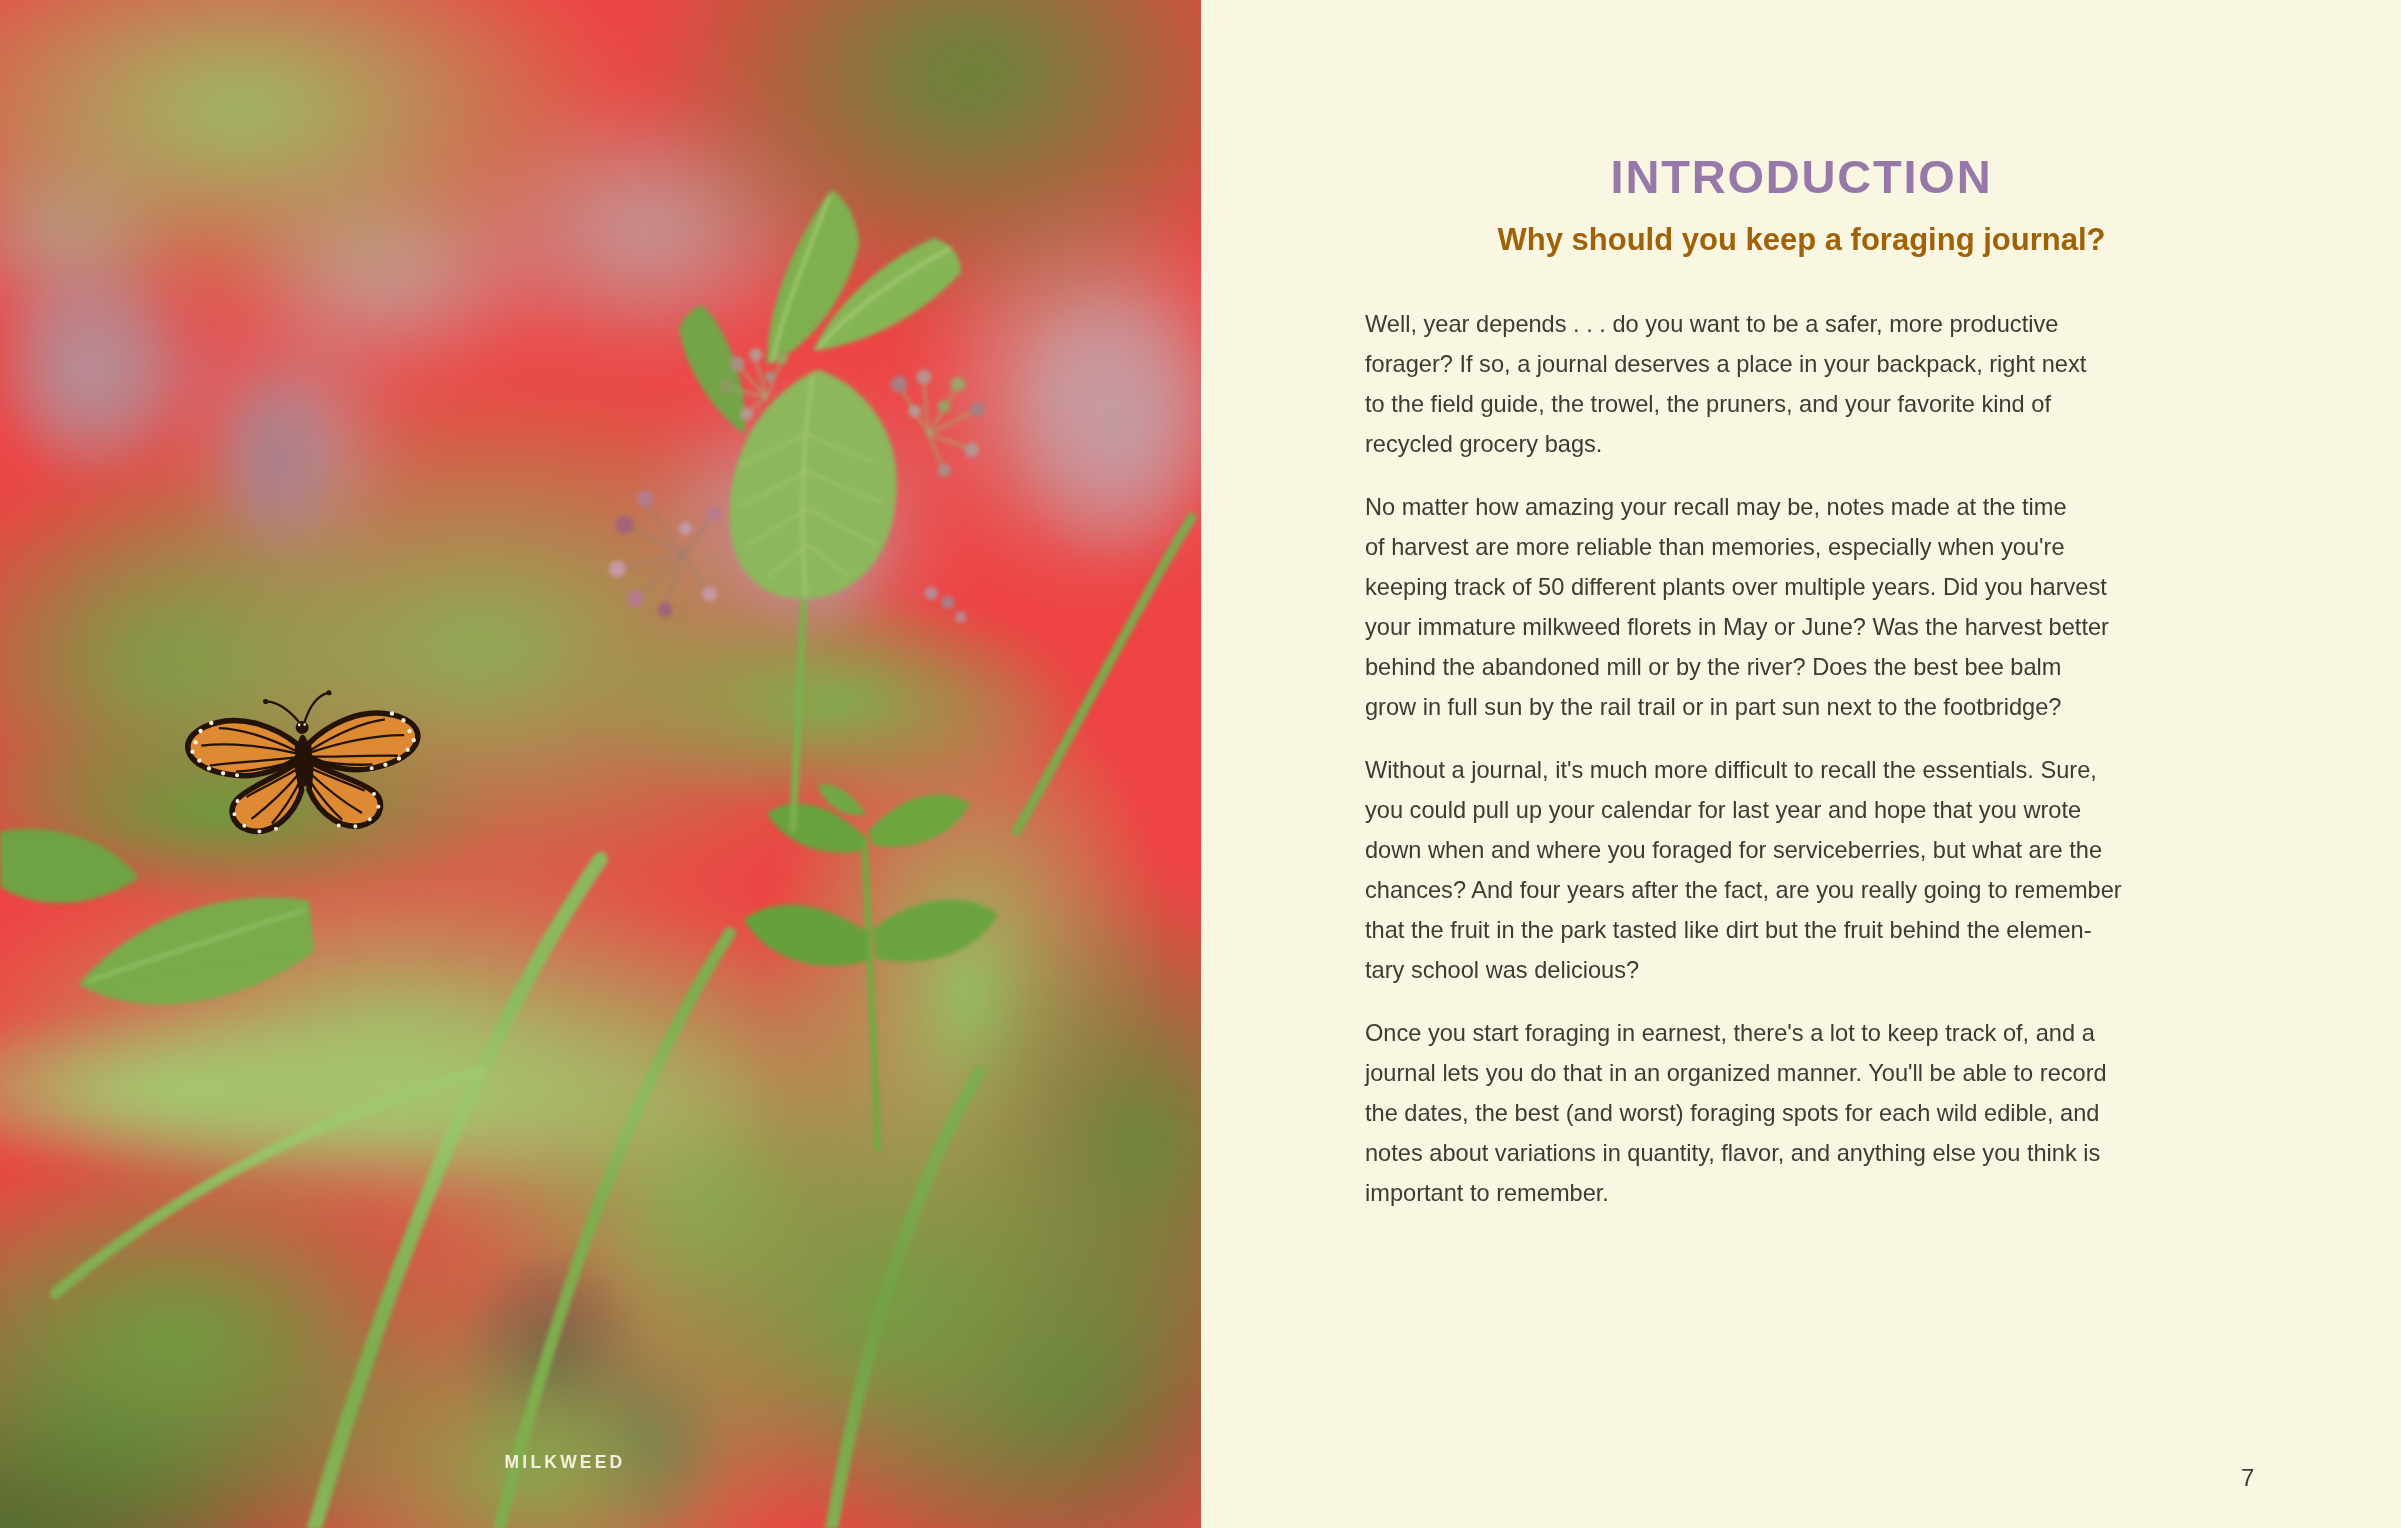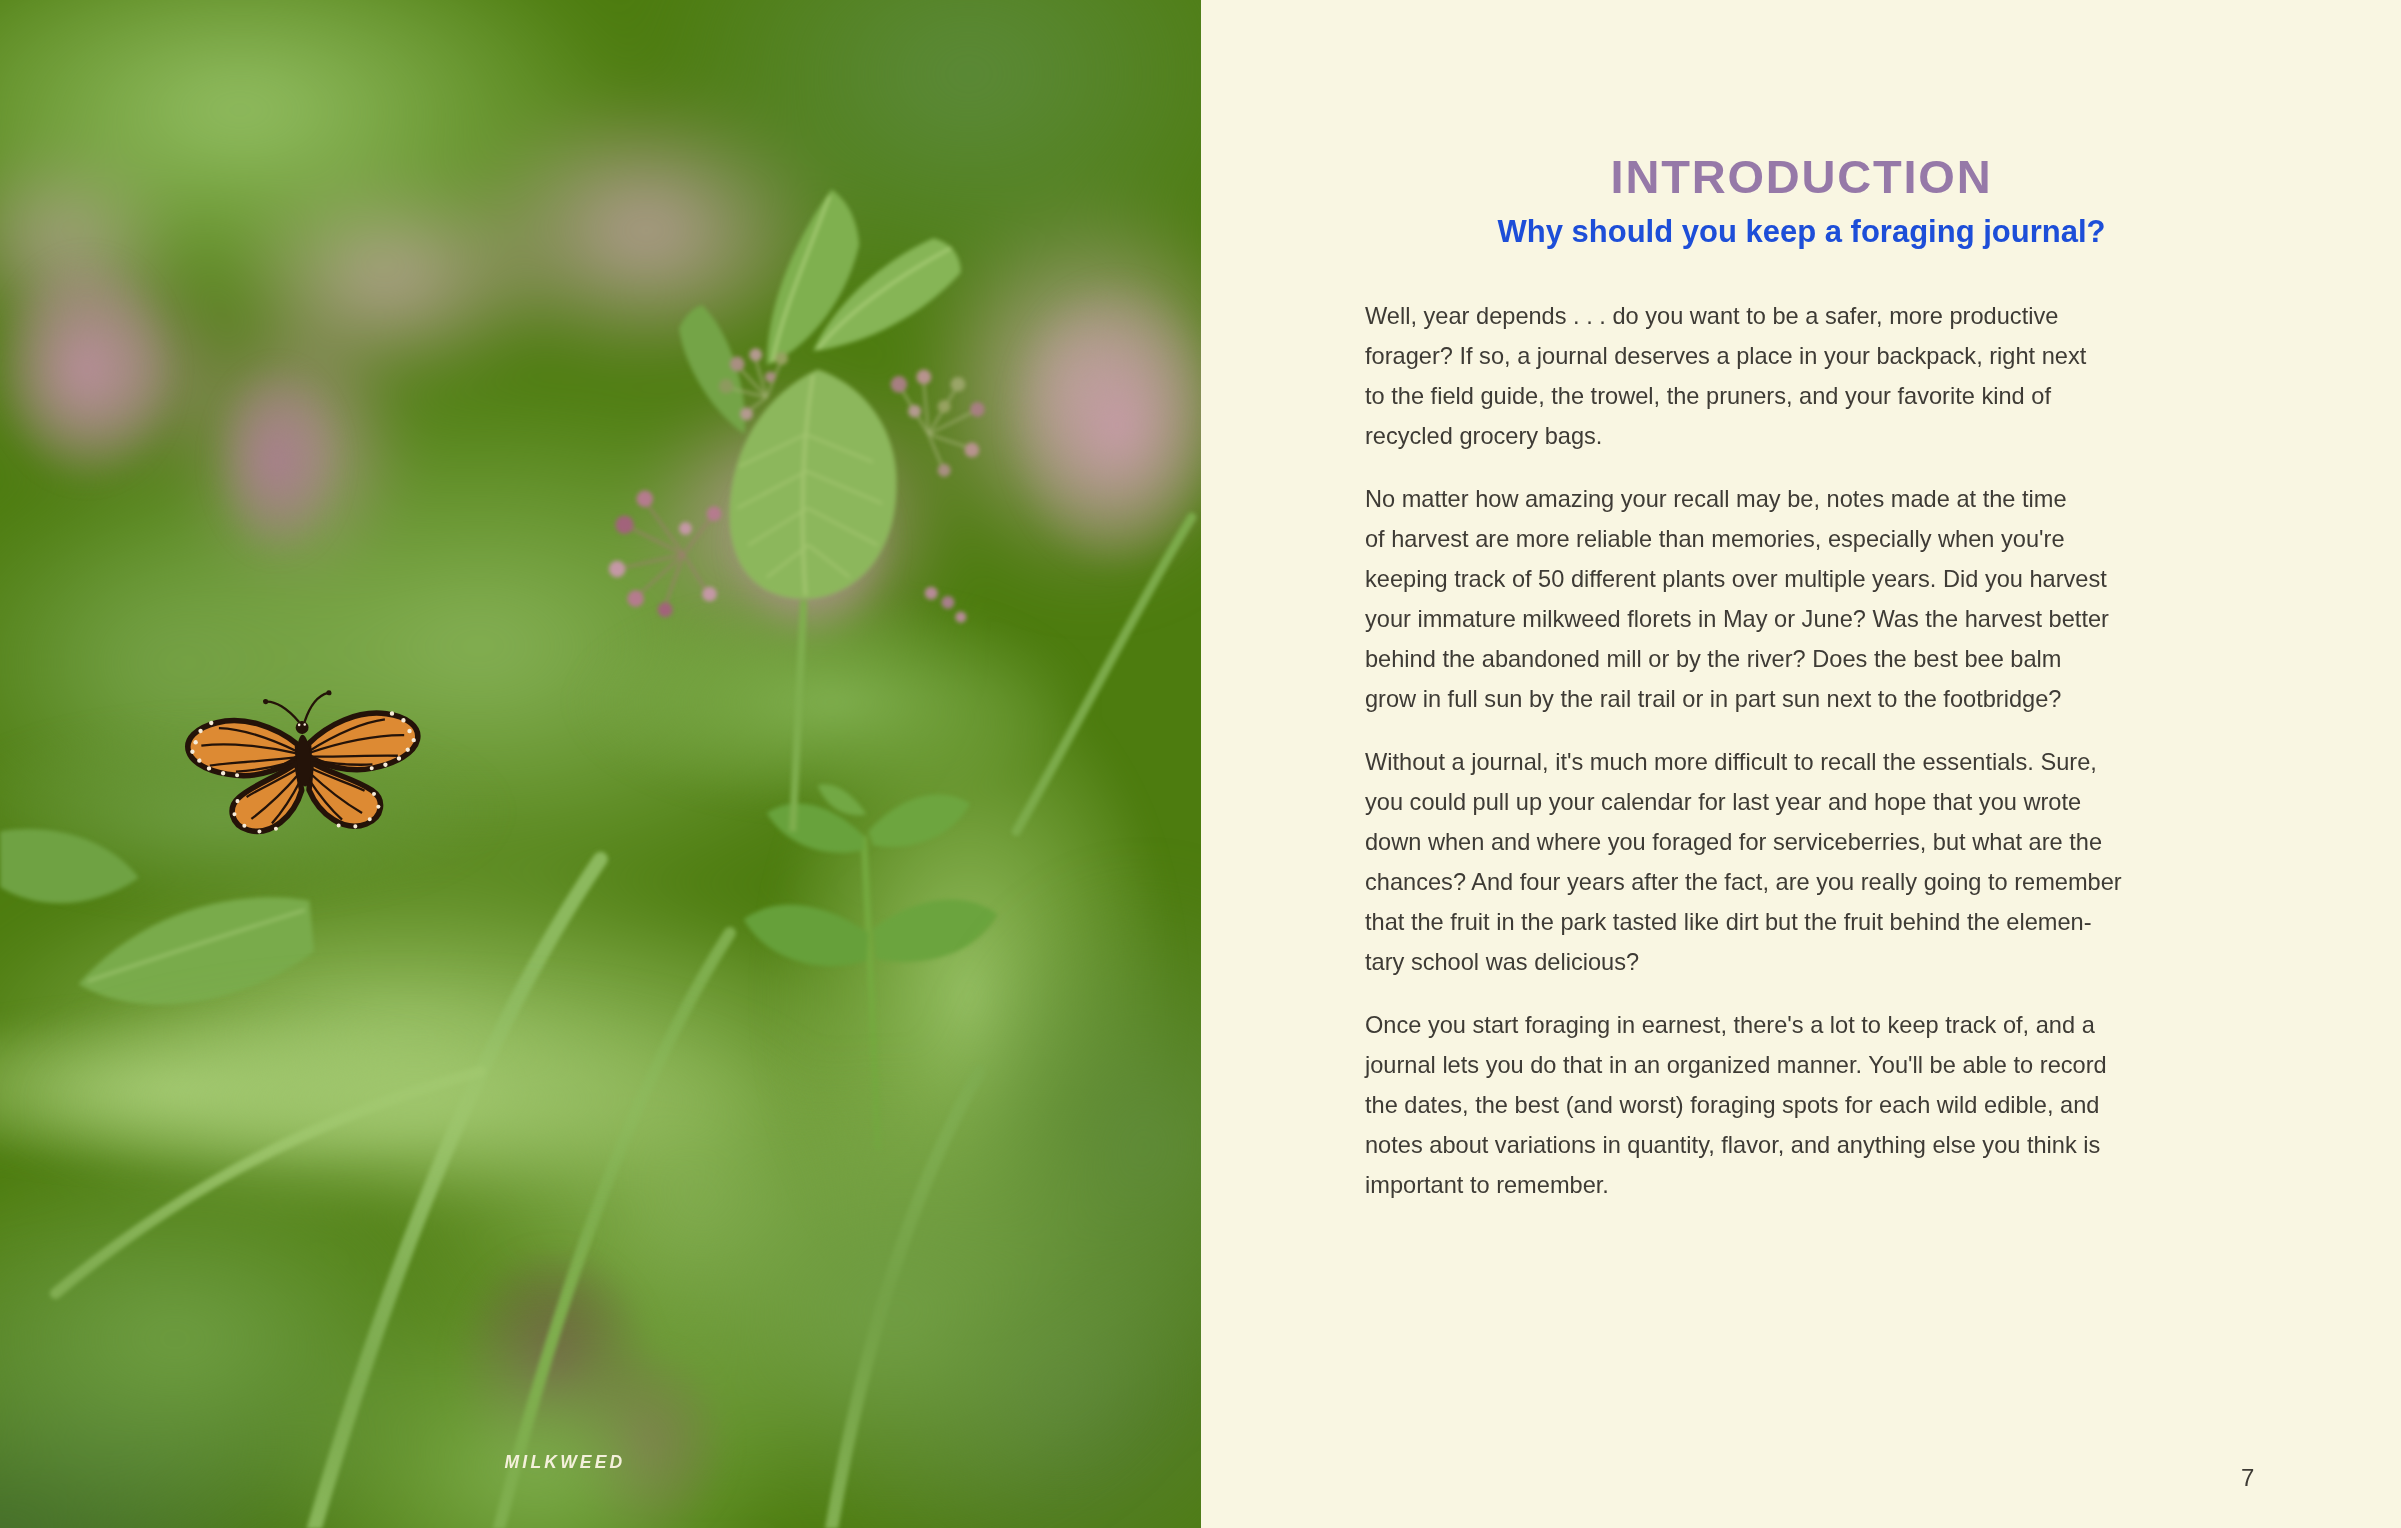--- a/index.html
+++ b/index.html
@@ -1,21 +1,21 @@
 <!DOCTYPE html>
 <html style="font-size:14.8px"><head>
 <meta charset="utf-8">
 <style>
   html,body{margin:0;padding:0;background:#222;}
   .spread{
     position:relative;width:2401px;height:1529px;overflow:hidden;
     font-family:"Liberation Sans",sans-serif;background:#f9f6e2;
   }
   
-  .photo-page{position:absolute;left:0;top:0;width:1378px;height:1529px;overflow:hidden;background:#4d7c0f;font-style:italic;}
+  .photo-page{position:absolute;left:0;top:0;width:1378px;height:1529px;overflow:hidden;background:#ef4444;}
   .photo-layer{position:absolute;left:-65px;top:-65px;width:1330px;height:1658px;background-repeat:no-repeat;}
   .layer-far{
     filter:blur(33px);
     background-image:
       radial-gradient(573px 296px at 305px 175px,#96c167 0%,rgba(150,193,103,0) 70%),
       radial-gradient(480px 369px at 1034px 139px,#5c8a3a 0%,rgba(92,138,58,0) 70%),
       radial-gradient(175px 139px at 129px 305px,#b89a9c 0%,rgba(184,154,156,0) 70%),
       radial-gradient(249px 157px at 453px 342px,#c0a3a1 0%,rgba(192,163,161,0) 70%),
       radial-gradient(286px 194px at 711px 296px,#bca09e 0%,rgba(188,160,158,0) 70%),
       radial-gradient(249px 286px at 1155px 453px,#c6a9a7 0%,rgba(198,169,167,0) 70%),
@@ -59,22 +59,22 @@
     position:absolute;left:565px;top:1452px;transform:translateX(-50%);
     color:#f4f0db;font-size:17.5px;font-weight:bold;letter-spacing:3.2px;white-space:nowrap;
   }
   
   .text-page{position:absolute;left:1201px;top:0;width:1201px;height:1529px;background:#f9f6e2;}
   .page-title{
     margin:153px 0 0;text-align:center;
     font-size:47px;line-height:1;font-weight:bold;letter-spacing:1.8px;color:#9679a8;
   }
   .page-subtitle{
-    margin:13px 0 0;text-align:center;
-    font-size:31px;line-height:1.2;font-weight:bold;color:#1d4ed8;
+    margin:21px 0 0;text-align:center;
+    font-size:31px;line-height:1.2;font-weight:bold;color:#a16207;
   }
   .body-text{margin:46px 0 0 164px;width:933px;}
   .body-text p{
     margin:0 0 23px;white-space:pre;
     font-size:23.6px;line-height:40px;color:#3e3b35;
   }
   .page-number{position:absolute;left:1040px;bottom:37px;font-size:24px;color:#3e3b35;}
 </style>
 </head>
 <body>

